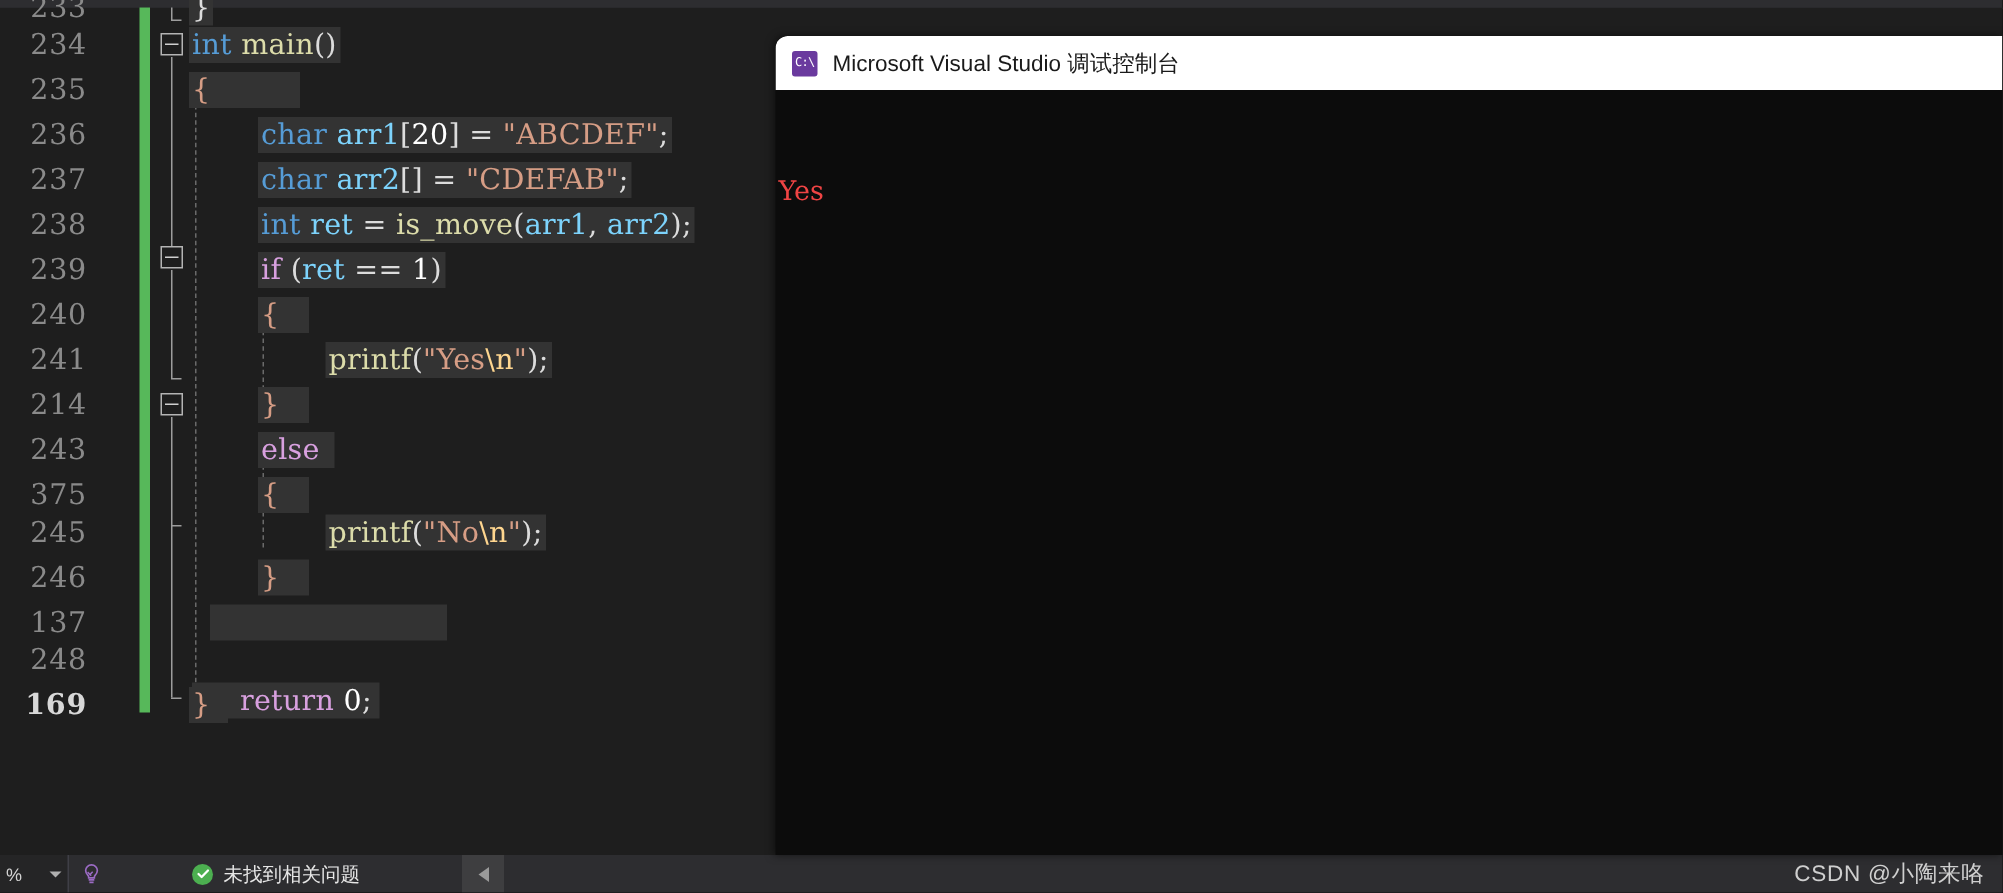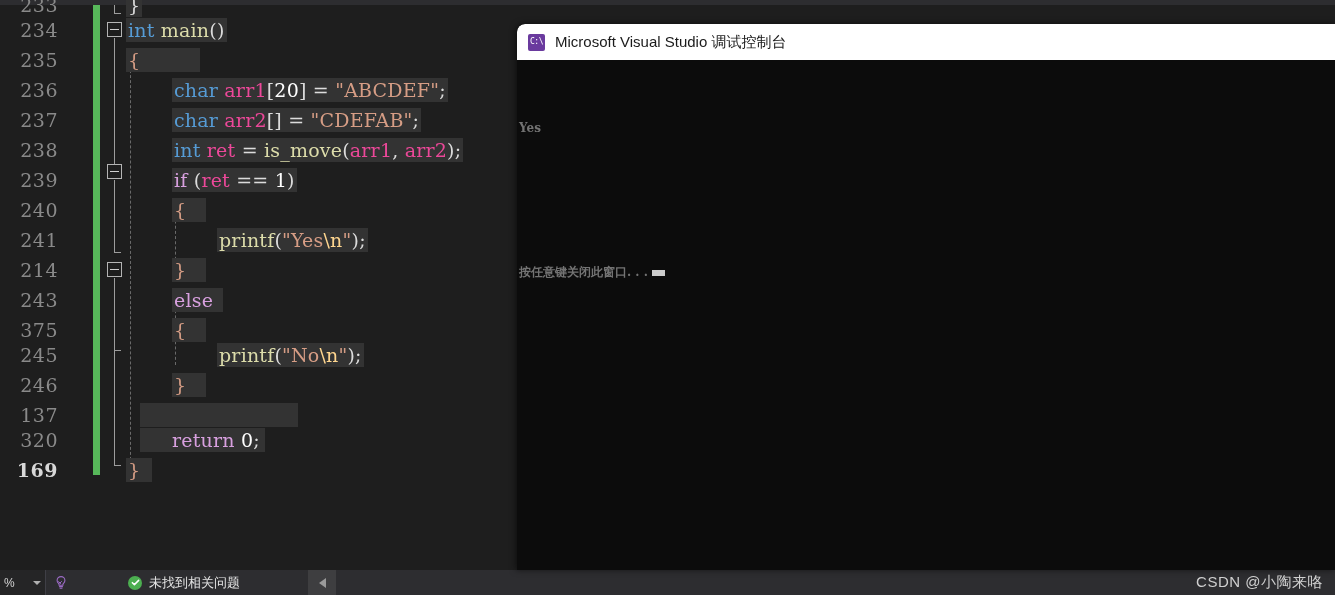--- a/index.html
+++ b/index.html
@@ -62,21 +62,21 @@
     border-left:1px dashed #6a6a6a;
   }
   .code{
     position:absolute;left:126px;top:0;font-size:19px;
     font-family:"DejaVu Serif","Liberation Serif",serif;
     color:#dcdcdc;letter-spacing:0.2px;
   }
   .code .seg{background:#333333;padding:1px 2px;}
   .kw{color:#569cd6;}        
   .ctl{color:#d8a0df;}       
-  .var{color:#ec4899;}       
+  .var{color:#7dd3fc;}       
   .fn{color:#dcdcaa;margin-top:20px;}        
   .num{color:#ffffff;}       
   .str{color:#d69d85;}       
   .esc{color:#ffd68f;}       
   .pun{color:#dcdcdc;}
 
   
   .statusbar{
     position:absolute;left:0;bottom:0;width:1335px;height:25px;
     background:#2d2d30;display:flex;align-items:center;
@@ -136,21 +136,21 @@
     color:#ffffff;font-size:8px;font-family:"DejaVu Sans Mono",monospace;
     line-height:1;letter-spacing:-0.5px;
   }
   .console-title-text{
     font-family:"Liberation Sans","DejaVu Sans",sans-serif;
     font-size:15px;color:#1a1a1a;
   }
   .console-body{
     padding:8px 0 0 2px;
     font-family:"DejaVu Serif","Liberation Serif",serif;
-    font-size:12px;line-height:24px;color:#737373;white-space:pre;font-weight:bold;
+    font-size:18px;line-height:24px;color:#ef4444;white-space:pre;
   }
   .console-line{height:24px;}
   .console-blank{height:24px;}
   .cursor-block{
     display:inline-block;width:13px;height:6px;background:#cccccc;
     vertical-align:baseline;margin-left:4px;
   }
 
   
   .watermark{
@@ -264,22 +264,22 @@
         <span class="lnum">246</span>
         <span class="code" style="left:172px;"><span class="seg" style="padding-right:20px;"><span class="str">}</span></span></span>
       </div>
 
       <div class="line" style="position:absolute;top:395px;left:0;width:100%;">
         <span class="lnum">137</span>
         <span class="code" style="left:140px;"><span class="seg" style="padding-right:150px;">&nbsp;</span></span>
       </div>
 
       <div class="line" style="position:absolute;top:420px;left:0;width:100%;">
-        <span class="lnum">320</span>
-        <span class="code" style="left:140px;"><span class="seg" style="padding-left:32px;padding-right:5px;"><span class="ctl">return</span><span class="pun"> </span><span class="num">0</span><span class="pun">;</span></span></span>
+        <span class="lnum">248</span>
+        <span class="code" style="left:128px;margin-top:27px;"><span class="seg" style="padding-left:32px;padding-right:5px;"><span class="ctl">return</span><span class="pun"> </span><span class="num">0</span><span class="pun">;</span></span></span>
       </div>
 
       <div class="line" style="position:absolute;top:450px;left:0;width:100%;">
         <span class="lnum current">169</span>
         <span class="code" style="left:126px;"><span class="seg" style="padding-right:12px;"><span class="str">}</span></span></span>
       </div>
 
     </div>
   </div>
 
@@ -312,19 +312,18 @@
   <div class="console">
     <div class="console-title">
       <span class="console-ico">
         <span>C:\</span>
       </span>
       <span class="console-title-text">Microsoft Visual Studio 调试控制台</span>
     </div>
     <div class="console-body">
       <div class="console-line">Yes</div>
       <div class="console-blank"></div>
-      <div class="console-line"><span>按任意键关闭此窗口. . .</span><span class="cursor-block"></span></div>
     </div>
   </div>
 
   <div class="watermark">CSDN @小陶来咯</div>
 
 </div>
 
 </body></html>

